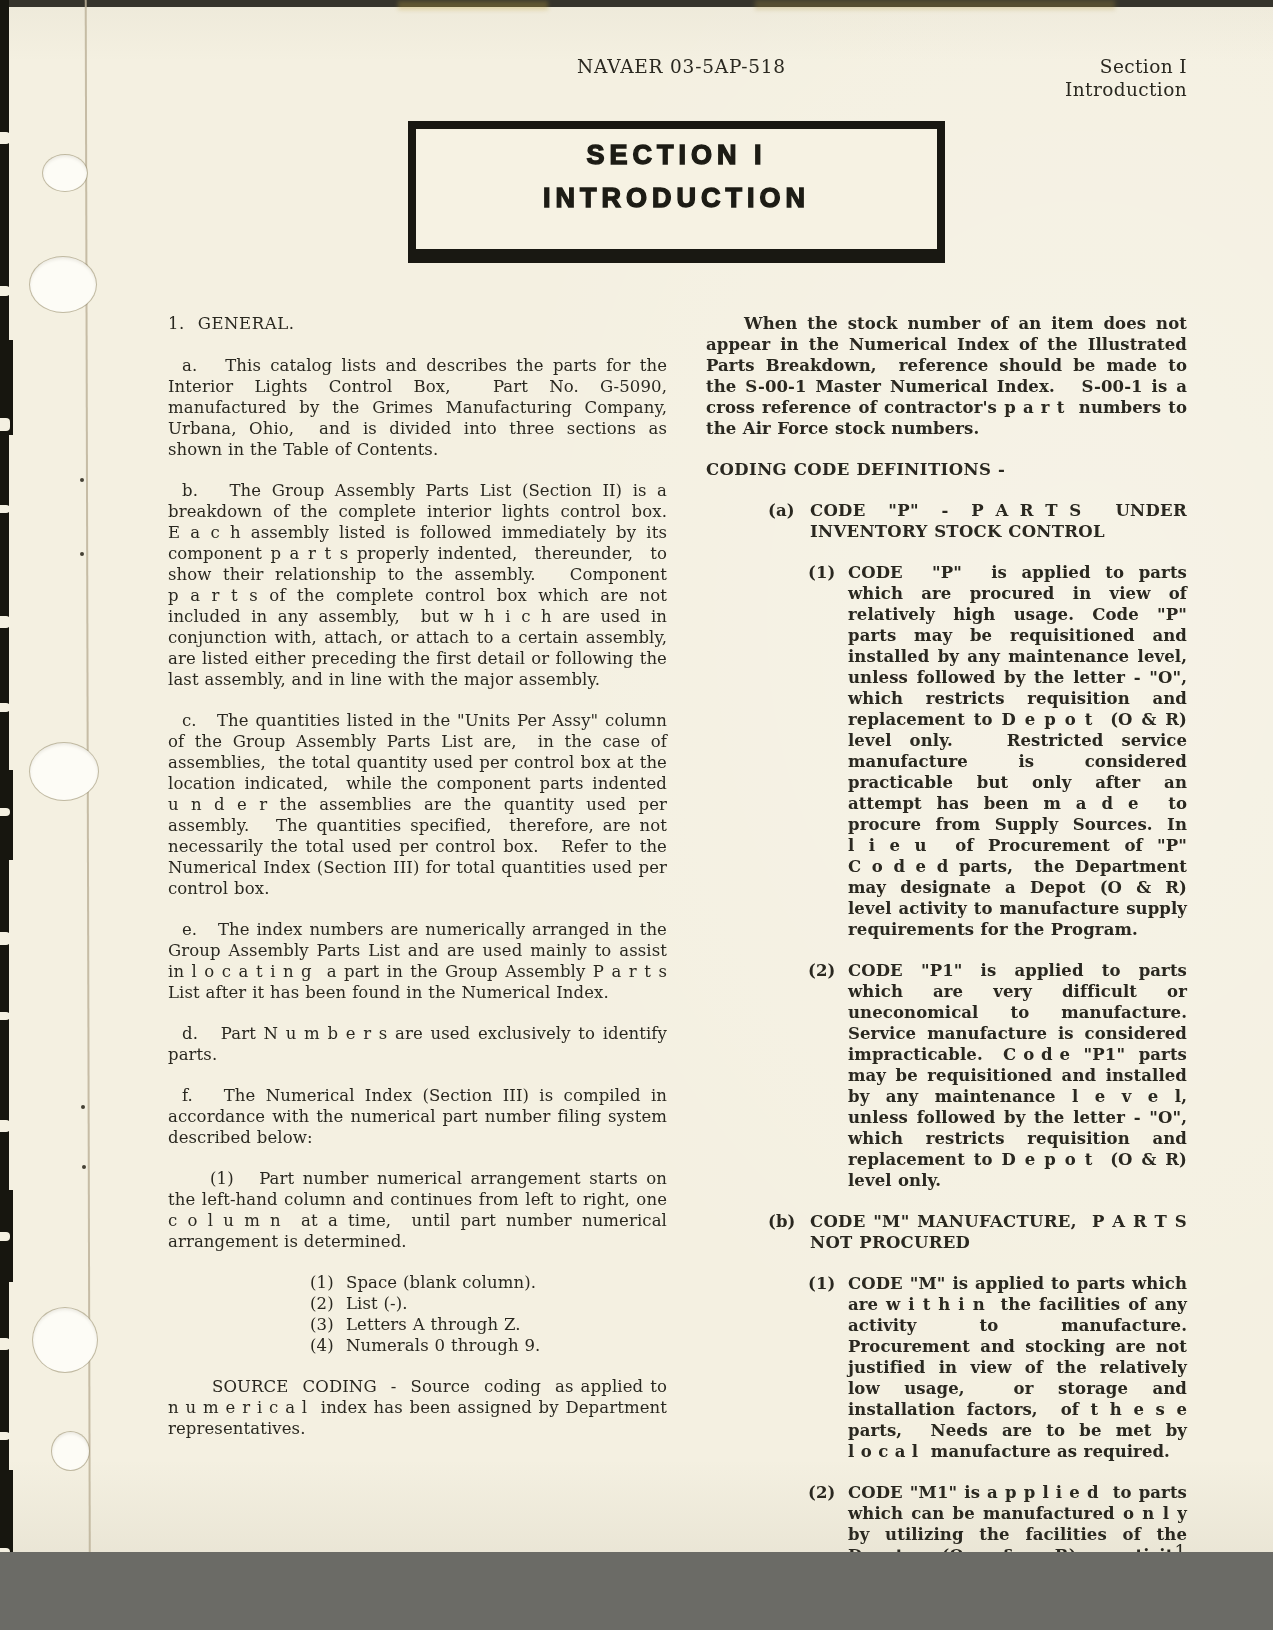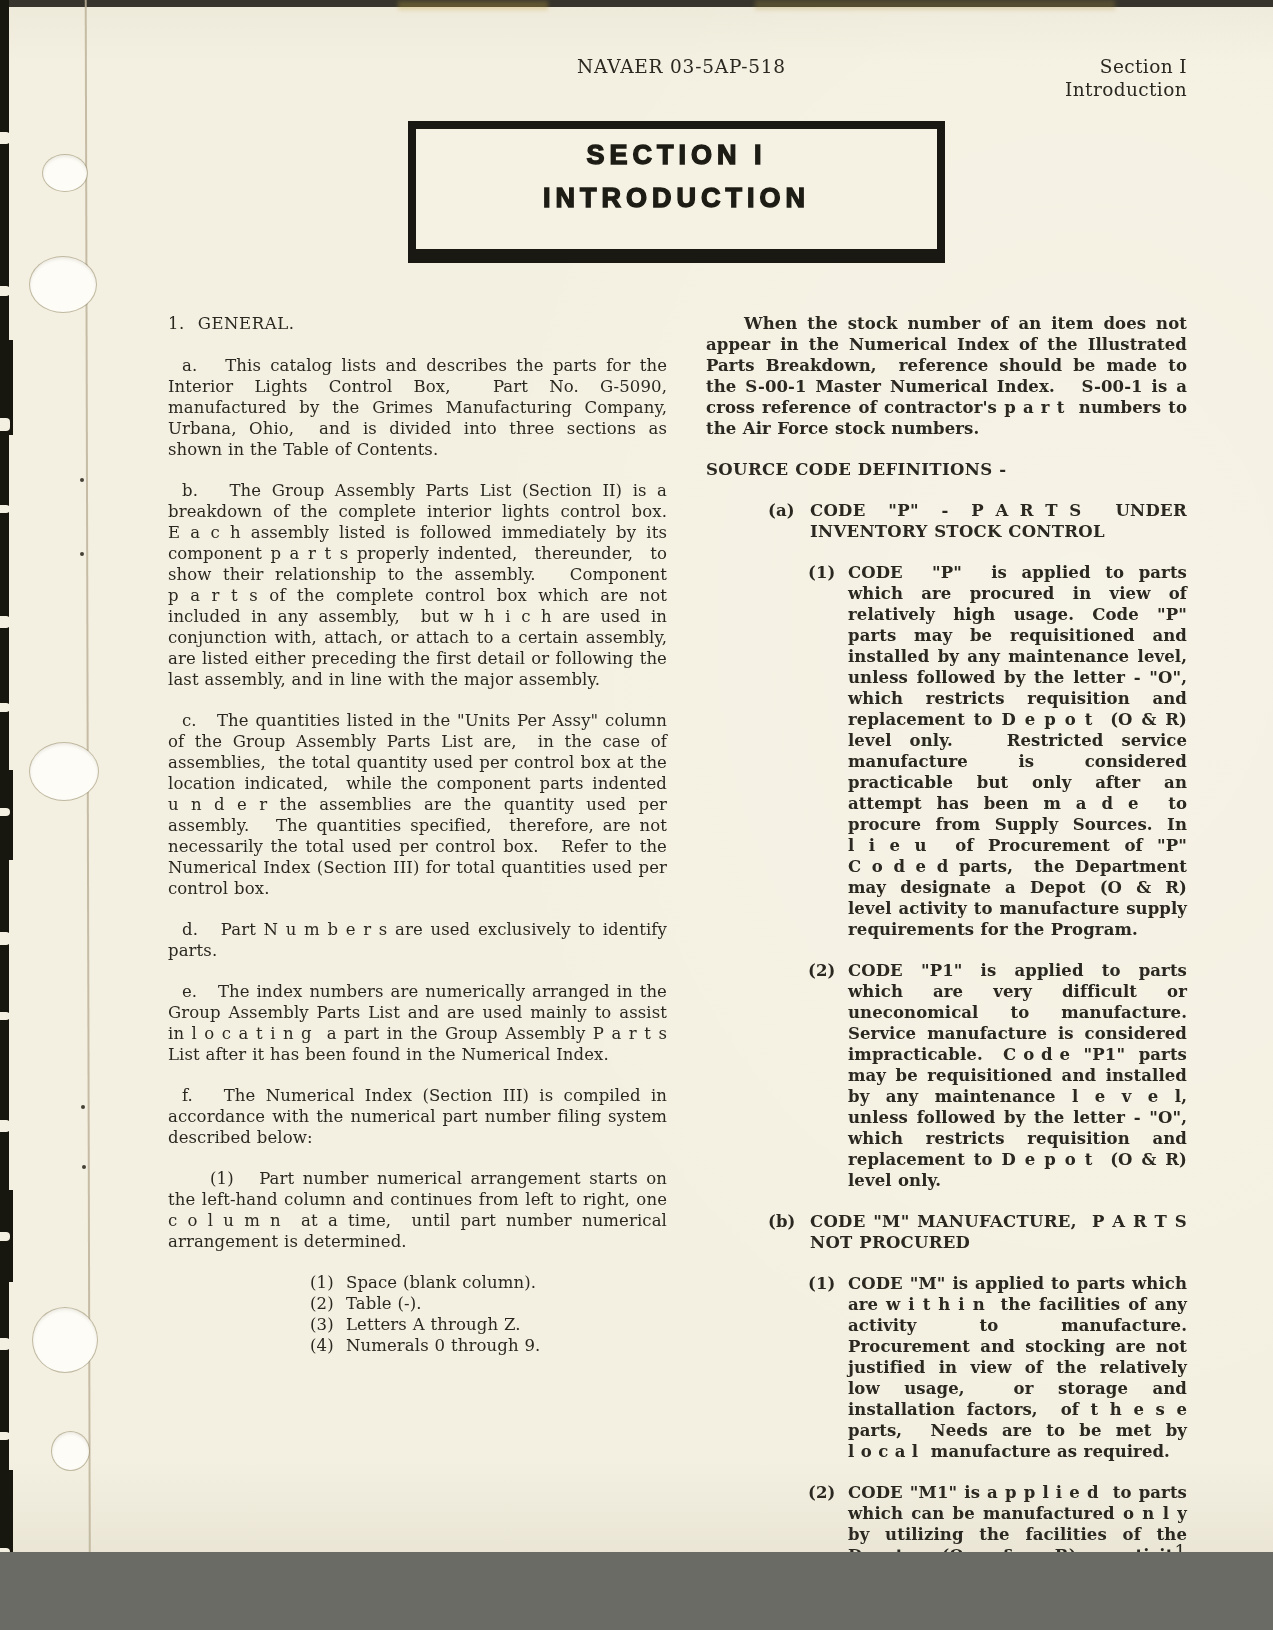--- a/index.html
+++ b/index.html
@@ -117,35 +117,36 @@
   <div class="title-box">
     <div class="box-line">SECTION I</div>
     <div class="box-line">INTRODUCTION</div>
   </div>
 
   <div class="col col-left">
     <div class="col-heading">1.  GENERAL.</div>
     <p class="body-text para">a.   This catalog lists and describes the parts for the Interior Lights Control Box,  Part No. G-5090,  manufactured by the Grimes Manufacturing Company,  Urbana, Ohio,  and is divided into three sections as shown in the Table of Contents.</p>
     <p class="body-text para">b.   The Group Assembly Parts List (Section II) is a breakdown of the complete interior lights control box.  E&nbsp;a&nbsp;c&nbsp;h assembly listed is followed immediately by its component p&nbsp;a&nbsp;r&nbsp;t&nbsp;s properly indented,  thereunder,  to show their relationship to the assembly.   Component p&nbsp;a&nbsp;r&nbsp;t&nbsp;s of the complete control box which are not included in any assembly,  but w&nbsp;h&nbsp;i&nbsp;c&nbsp;h are used in conjunction with, attach, or attach to a certain assembly, are listed either preceding the first detail or following the last assembly, and in line with the major assembly.</p>
     <p class="body-text para">c.   The quantities listed in the "Units Per Assy" column of the Group Assembly Parts List are,  in the case of assemblies,  the total quantity used per control box at the location indicated,  while the component parts indented u&nbsp;n&nbsp;d&nbsp;e&nbsp;r the assemblies are the quantity used per assembly.   The quantities specified,  therefore, are not necessarily the total used per control box.   Refer to the Numerical Index (Section III) for total quantities used per control box.</p>
+    <p class="body-text para">e.   The index numbers are numerically arranged in the Group Assembly Parts List and are used mainly to assist in l&nbsp;o&nbsp;c&nbsp;a&nbsp;t&nbsp;i&nbsp;n&nbsp;g  a part in the Group Assembly P&nbsp;a&nbsp;r&nbsp;t&nbsp;s  List after it has been found in the Numerical Index.</p>
     <p class="body-text para">d.   Part N&nbsp;u&nbsp;m&nbsp;b&nbsp;e&nbsp;r&nbsp;s are used exclusively to identify parts.</p>
-    <p class="body-text para">e.   The index numbers are numerically arranged in the Group Assembly Parts List and are used mainly to assist in l&nbsp;o&nbsp;c&nbsp;a&nbsp;t&nbsp;i&nbsp;n&nbsp;g  a part in the Group Assembly P&nbsp;a&nbsp;r&nbsp;t&nbsp;s  List after it has been found in the Numerical Index.</p>
     <p class="body-text para">f.   The Numerical Index (Section III) is compiled in accordance with the numerical part number filing system described below:</p>
     <p class="body-text sub-para">(1)   Part number numerical arrangement starts on the left-hand column and continues from left to right, one c&nbsp;o&nbsp;l&nbsp;u&nbsp;m&nbsp;n  at a time,  until part number numerical arrangement is determined.</p>
     <div class="seq-list">
       <div class="seq-item"><span class="seq-label">(1)</span><span>Space (blank column).</span></div>
-      <div class="seq-item"><span class="seq-label">(2)</span><span>Table (-).</span></div>
+      <div class="seq-item"><span class="seq-label">(2)</span><span>List (-).</span></div>
       <div class="seq-item"><span class="seq-label">(3)</span><span>Letters A through Z.</span></div>
       <div class="seq-item"><span class="seq-label">(4)</span><span>Numerals 0 through 9.</span></div>
     </div>
+    <p class="body-text coding-para">SOURCE  CODING  -  Source  coding  as applied to n&nbsp;u&nbsp;m&nbsp;e&nbsp;r&nbsp;i&nbsp;c&nbsp;a&nbsp;l  index has been assigned by Department representatives.</p>
   </div>
 
   <div class="col col-right">
     <p class="body-text intro-para">When the stock number of an item does not appear in the Numerical Index of the Illustrated Parts Breakdown,  reference should be made to the S-00-1 Master Numerical Index.   S-00-1 is a cross reference of contractor's p&nbsp;a&nbsp;r&nbsp;t  numbers to the Air Force stock numbers.</p>
-    <div class="defs-heading">SOURCE CODE DEFINITIONS -</div>
+    <div class="defs-heading">CODING CODE DEFINITIONS -</div>
 
     <div class="def-item">
       <span class="def-label">(a)</span>
       <div class="def-heading">CODE  "P"  -  P&nbsp;A&nbsp;R&nbsp;T&nbsp;S   UNDER  INVENTORY STOCK CONTROL</div>
     </div>
     <div class="def-sub">
       <span class="sub-label">(1)</span>
       <div class="sub-text">CODE  "P"  is applied to parts which are procured in view of relatively high usage. Code "P" parts may be requisitioned and installed by any maintenance level,  unless followed by the letter - "O",  which restricts requisition and replacement to D&nbsp;e&nbsp;p&nbsp;o&nbsp;t  (O &amp; R) level only.   Restricted service manufacture is considered practicable but only after an attempt has been m&nbsp;a&nbsp;d&nbsp;e  to procure from Supply Sources. In l&nbsp;i&nbsp;e&nbsp;u  of Procurement of "P" C&nbsp;o&nbsp;d&nbsp;e&nbsp;d parts,  the Department may designate a Depot (O &amp; R) level activity to manufacture supply requirements for the Program.</div>
     </div>
     <div class="def-sub">

